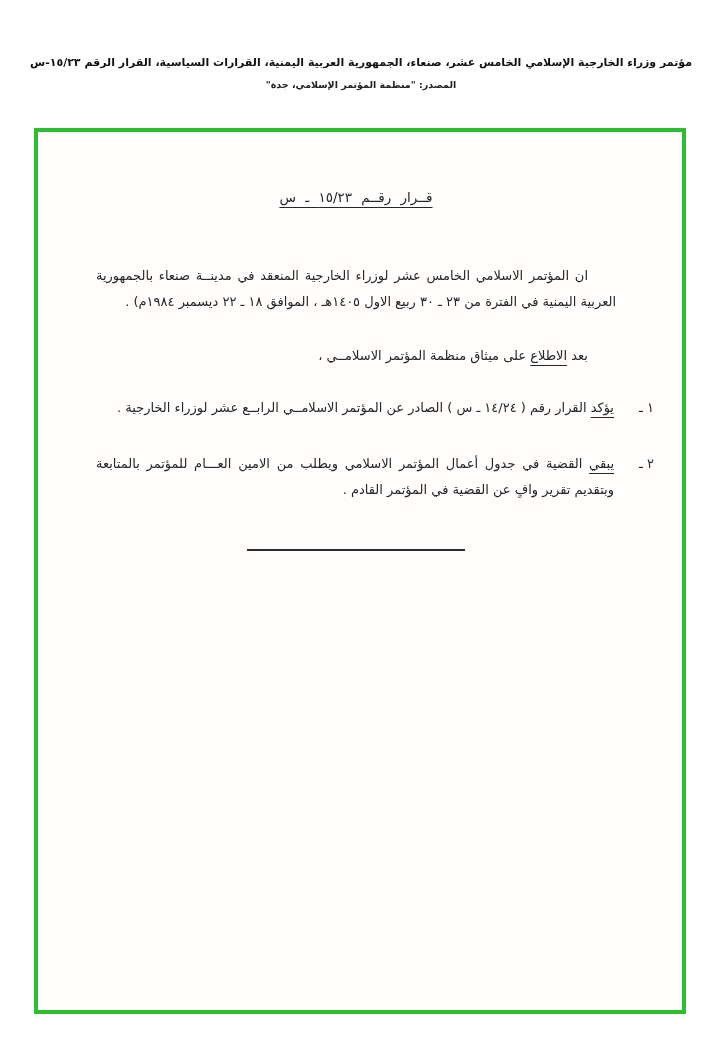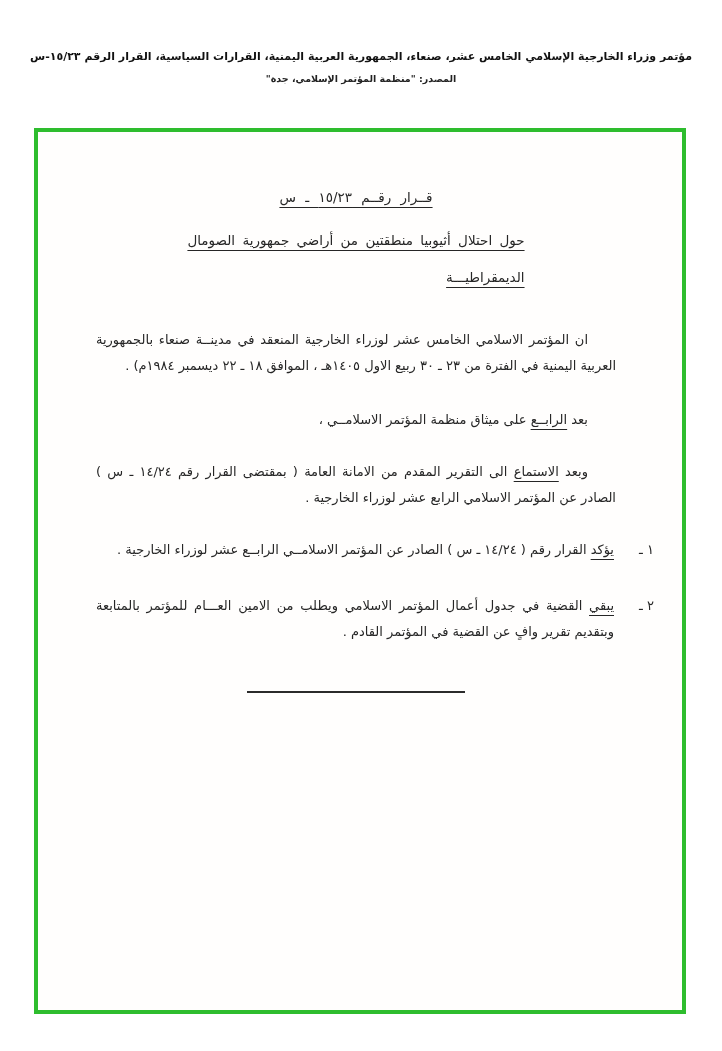--- a/index.html
+++ b/index.html
@@ -6,21 +6,21 @@
   html, body { background: #ffffff; }
   body {
     width: 722px; height: 1051px;
     position: relative;
     font-family: "DejaVu Sans", sans-serif;
     color: #1f1f1f;
     overflow: hidden;
   }
 
   
-  .doc-header { position: absolute; top: 50px; left: 0; right: 0; text-align: center; direction: rtl; }
+  .doc-header { position: absolute; top: 56px; left: 0; right: 0; text-align: center; direction: rtl; }
   .hdr-title  { font-size: 11px; font-weight: bold; color: #111; padding: 0 28px; }
   .hdr-source { margin-top: 10px; font-size: 9.5px; font-weight: bold; color: #222; }
 
   
   .frame {
     position: absolute; left: 34px; top: 128px;
     width: 652px; height: 886px;
     border: 4px solid var(--accent, #2ebd2e);
     border-radius: 0;
     background: #fffefd;
@@ -65,37 +65,28 @@
     <div class="hdr-source">المصدر:  "منظمة المؤتمر الإسلامي، جدة"</div>
   </header>
 
   <div class="frame">
     <div class="content" dir="rtl">
 
       <div class="title-block">
         <div>
           <span class="t1 u">قــرار رقــم ١٥/٢٣ ـ س</span>
         </div>
-        <div class="t2wrap">
-          <span class="t2 u">حول احتلال أثيوبيا منطقتين من أراضي جمهورية الصومال</span>
-          <div class="t3">
-            <span class="u">الديمقراطيـــة</span>
-          </div>
-        </div>
       </div>
 
       <p class="para indent">ان المؤتمر الاسلامي الخامس عشر لوزراء الخارجية المنعقد في مدينــة صنعاء بالجمهورية العربية اليمنية في الفترة من ٢٣ ـ ٣٠ ربيع الاول ١٤٠٥هـ ، الموافق ١٨ ـ ٢٢ ديسمبر ١٩٨٤م) .</p>
 
       <p class="para indent clause">
-        <span>بعد </span><span class="u">الرابــع</span><span> على ميثاق منظمة المؤتمر الاسلامــي ،</span>
+        <span>بعد </span><span class="u">الاطلاع</span><span> على ميثاق منظمة المؤتمر الاسلامــي ،</span>
       </p>
 
-      <p class="para indent clause">
-        <span>وبعد </span><span class="u">الاستماع</span><span> الى التقرير المقدم من الامانة العامة ( بمقتضى القرار رقم ١٤/٢٤ ـ س ) الصادر عن المؤتمر الاسلامي الرابع عشر لوزراء الخارجية .</span>
-      </p>
 
       <div class="item">
         <span class="item-num">١ ـ</span>
         <p class="item-text">
           <span class="u">يؤكد</span><span> القرار رقم ( ١٤/٢٤ ـ س ) الصادر عن المؤتمر الاسلامــي الرابــع عشر لوزراء الخارجية .</span>
         </p>
       </div>
 
       <div class="item">
         <span class="item-num">٢ ـ</span>

